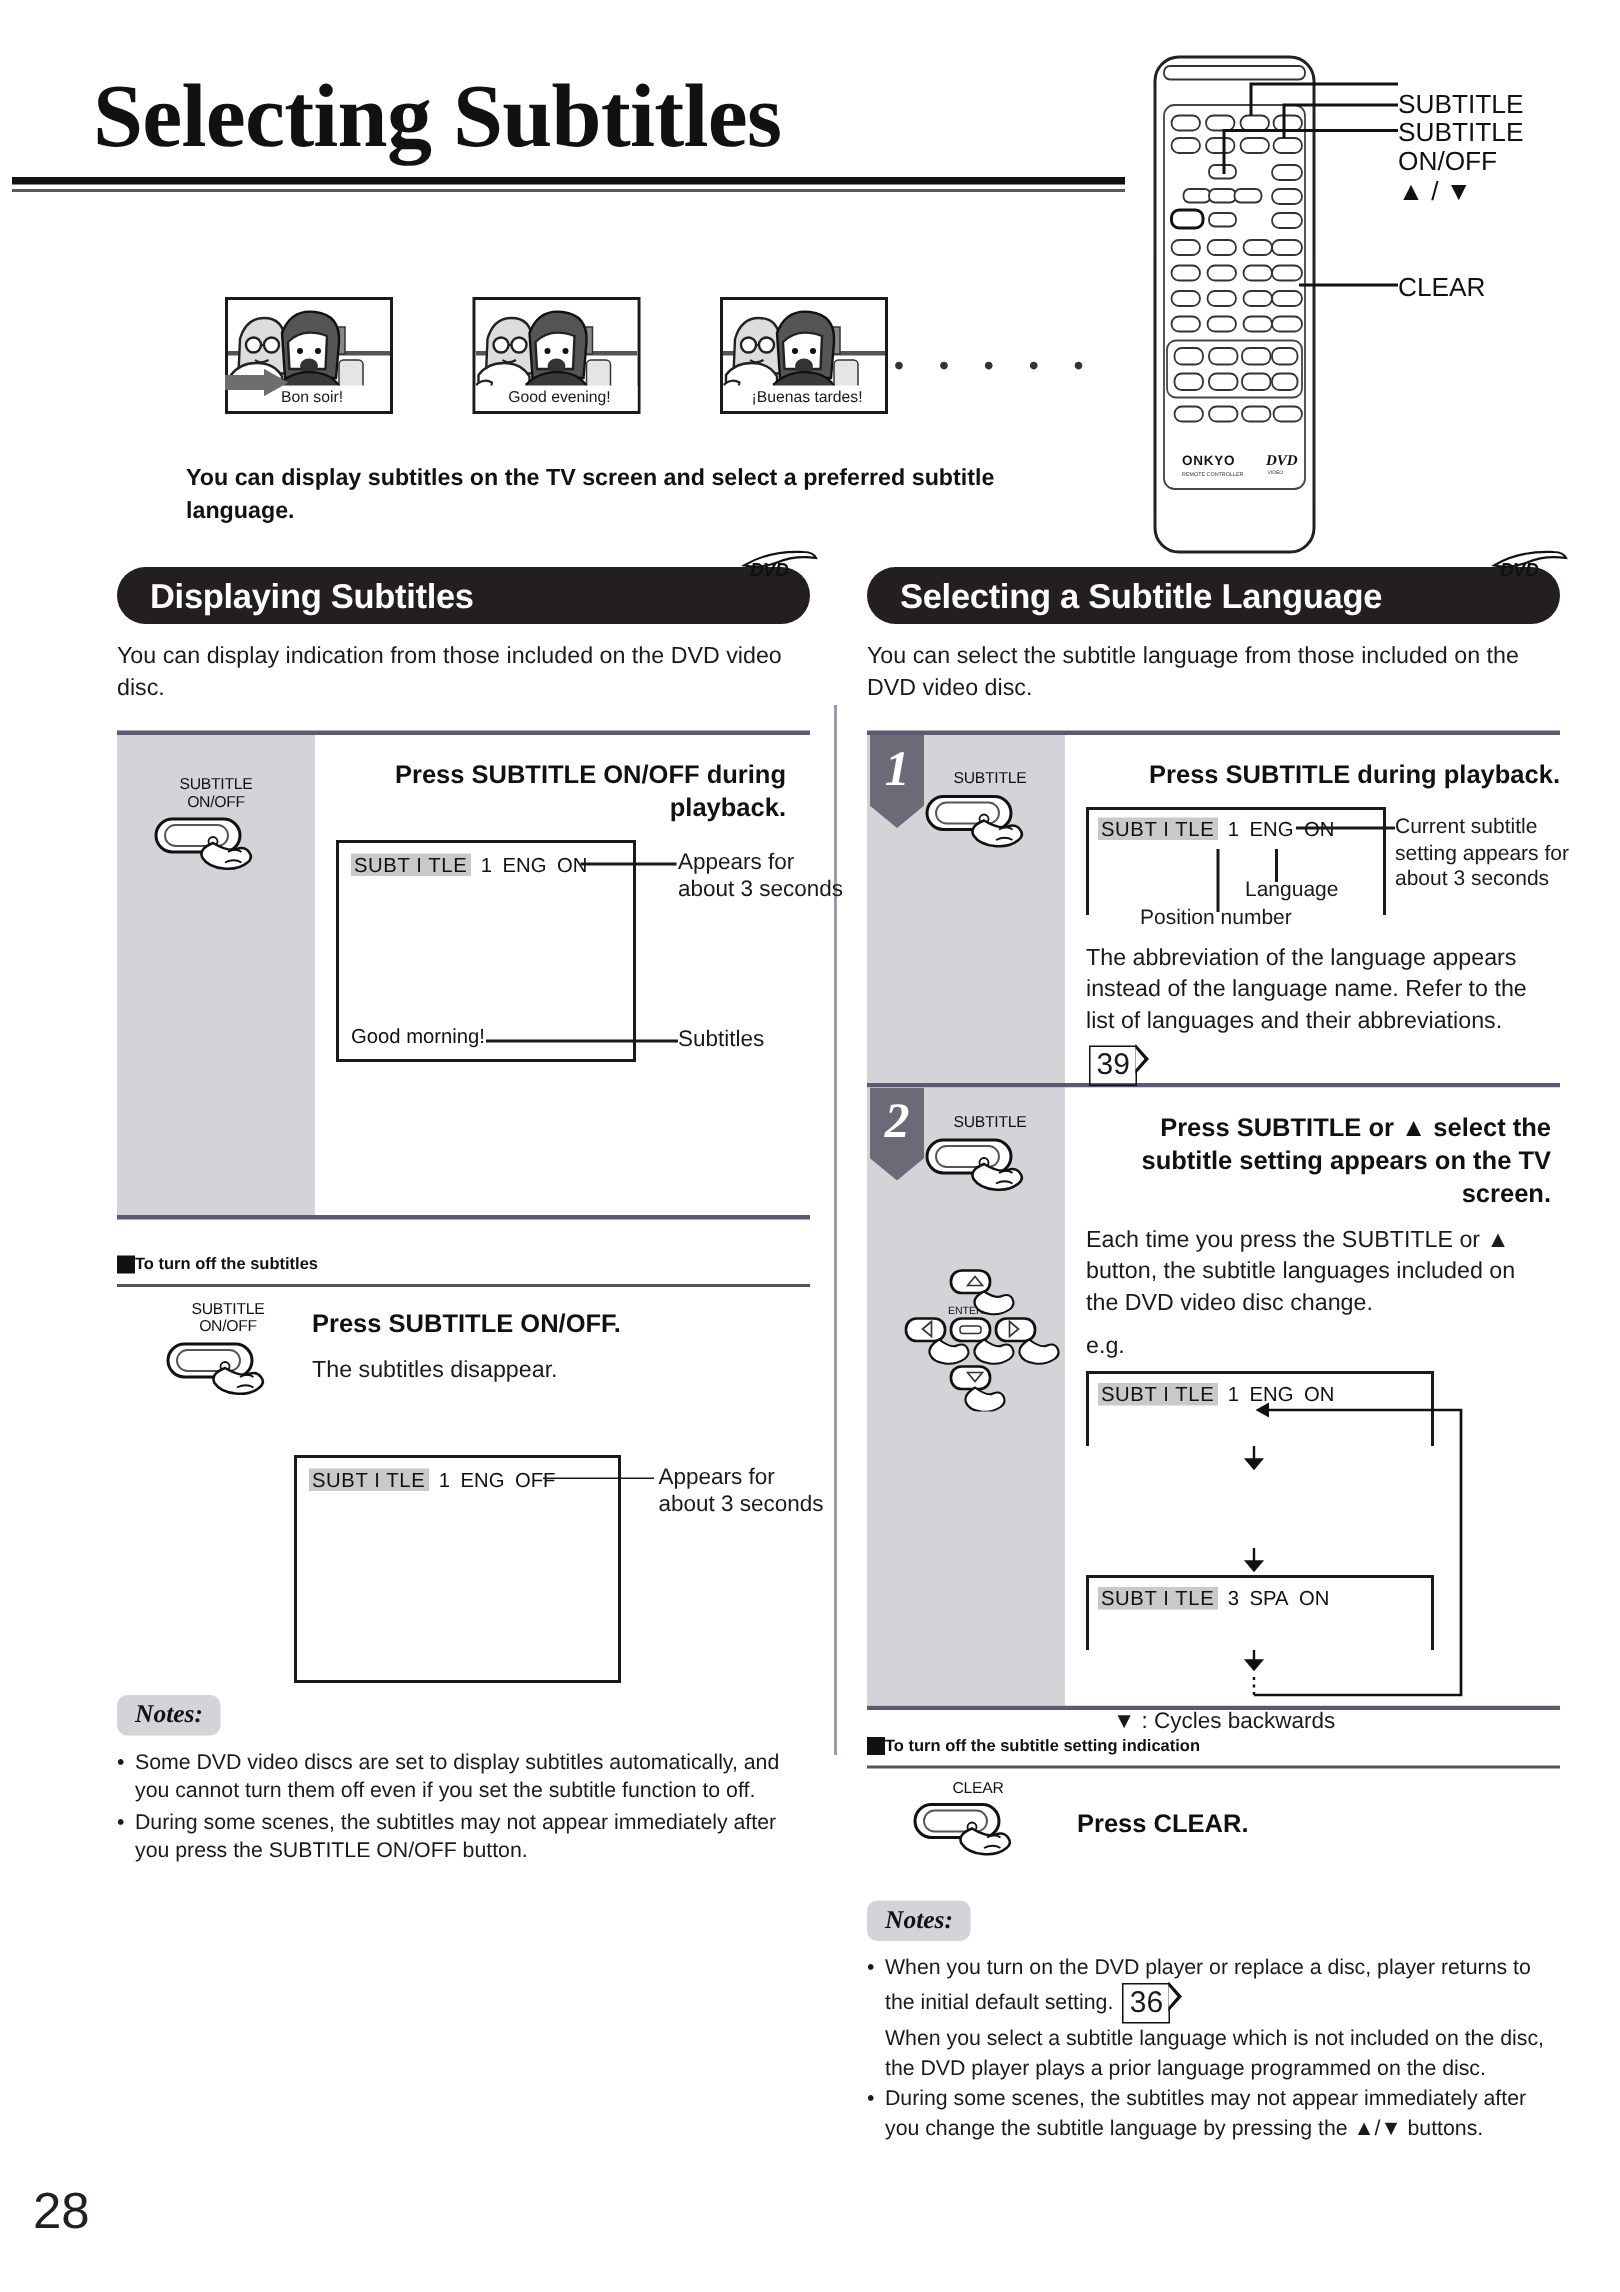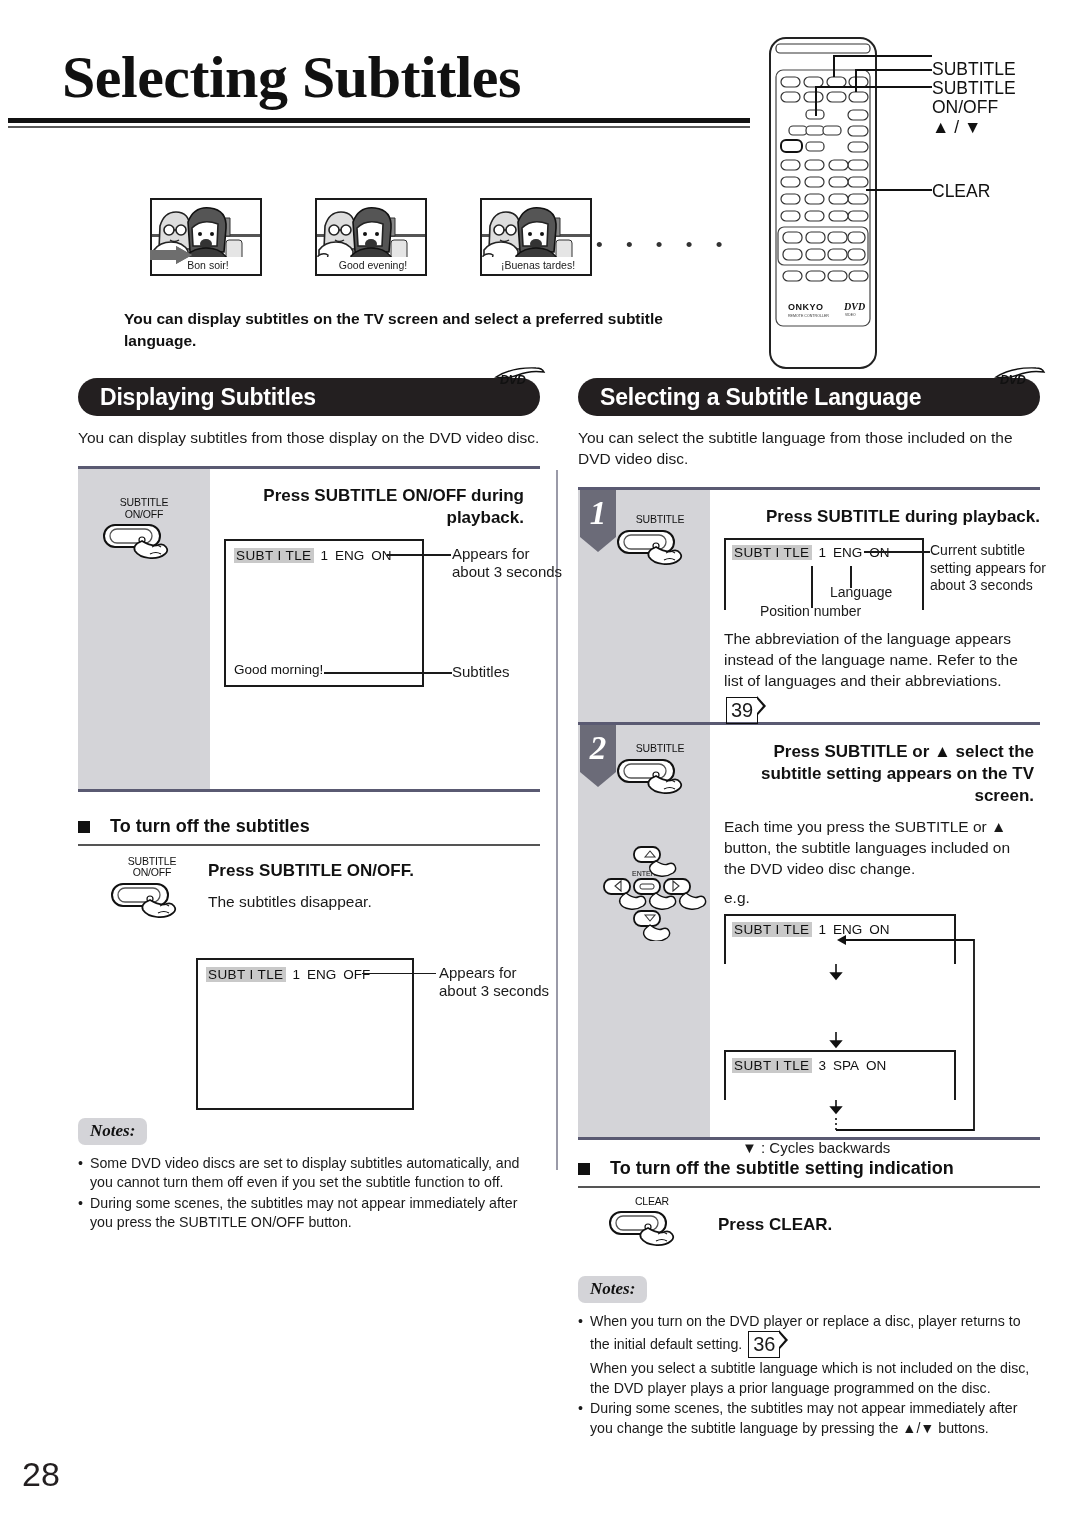--- a/index.html
+++ b/index.html
@@ -104,22 +104,22 @@
   }
   .osd { position: absolute; font-size: 13.5px; line-height: 16px; color: #111; white-space: nowrap; }
   .osd .hl { background: #c9c9c9; padding: 0 2px; letter-spacing: 0.4px; }
   .osd .sp { display: inline-block; width: 7px; }
 
   .callout { position: absolute; font-size: 15px; line-height: 18px; color: #1a1a1a; }
   .lead { position: absolute; background: #1a1a1a; }
 
   
   .subhead {
-    font-size: 18px; font-weight: bold; color: #111;
-    display: flex; align-items: center; gap: 20px;
+    font-size: 11px; font-weight: bold; color: #111;
+    display: flex; align-items: center; gap: 0;
   }
   .sq { width: 12px; height: 12px; background: #111; display: inline-block; }
   .subhead-rule { height: 1.5px; background: #555; margin-top: 7px; }
 
   
   .notes-tag {
     display: inline-block; background: #d4d4d8; border-radius: 7px;
     font-size: 17px; font-weight: bold; font-style: italic;
     padding: 3px 12px 4px 12px; color: #111;
     font-family: "Liberation Serif", serif;
@@ -355,21 +355,21 @@
     <div class="sec-head">
       <span>Displaying Subtitles</span>
       <span class="dvd-badge">
         <svg width="52" height="22" viewBox="0 0 52 22" style="position:absolute;left:0;top:0;">
           <path d="M2 16 q16 -10 40 -9 q6 0 8 4 q-14 -2 -26 3 q-10 4 -22 2z" fill="#fff" stroke="#111" stroke-width="1.4"></path>
         </svg>
         <span class="dvdtxt">DVD</span>
       </span>
     </div>
 
-    <div class="sec-desc">You can display subtitles from those display on the DVD video disc.</div>
+    <div class="sec-desc">You can display indication from those included on the DVD video disc.</div>
 
     <div style="margin-top:18px;">
       <div class="rule-top"></div>
       <div class="step-row" style="height:320px;">
         <div class="step-gutter">
           <div style="position:absolute;left:12px;top:28px;width:108px;">
             <div class="btn-label">SUBTITLE
 ON/OFF</div>
             <svg width="108" height="58" viewBox="0 0 108 58" style="margin-top:3px;">
               <rect x="14" y="2" width="56" height="22" rx="11" fill="#fff" stroke="#111" stroke-width="2"></rect>

